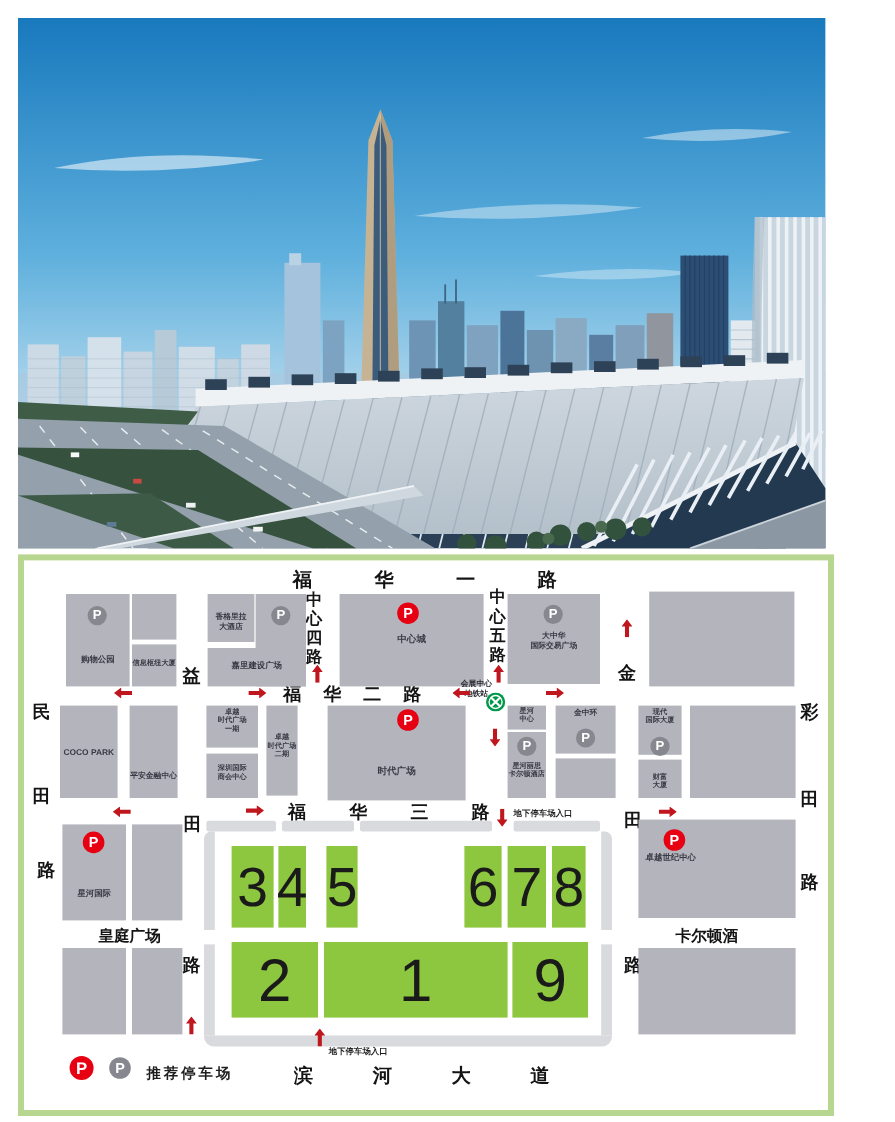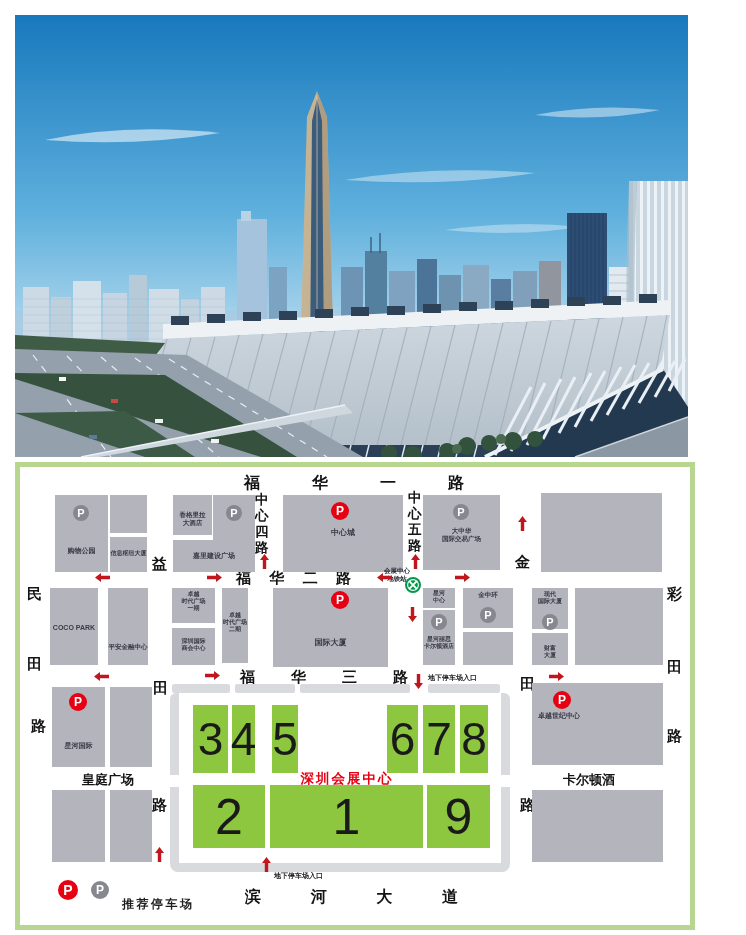--- a/index.html
+++ b/index.html
@@ -296,21 +296,21 @@
     <span class="blk-label f6" style="top:10px;">深圳国际
 商会中心</span>
   </div>
   <div class="blk" style="left:202px;top:121px;width:26px;height:75px;">
     <span class="blk-label f6" style="top:24px;">卓越
 时代广场
 二期</span>
   </div>
   <div class="blk" style="left:253px;top:121px;width:115px;height:79px;">
     <span class="pico r md" style="left:58px;top:3px;">P</span>
-    <span class="blk-label f8" style="top:50px;">国际大厦</span>
+    <span class="blk-label f8" style="top:50px;">时代广场</span>
   </div>
   <div class="blk" style="left:403px;top:121px;width:32px;height:20px;">
     <span class="blk-label f6" style="top:2px;">星河
 中心</span>
   </div>
   <div class="blk" style="left:403px;top:143px;width:32px;height:55px;">
     <span class="pico" style="left:8px;top:4px;">P</span>
     <span class="blk-label f6" style="top:26px;">星河丽思
 卡尔顿酒店</span>
   </div>
@@ -364,21 +364,20 @@
       </div>
   <div class="hall" style="left:367px;top:238px;width:31px;height:68px;">
         <span>6</span>
       </div>
   <div class="hall" style="left:403px;top:238px;width:32px;height:68px;">
         <span>7</span>
       </div>
   <div class="hall" style="left:440px;top:238px;width:28px;height:68px;">
         <span>8</span>
       </div>
-  <div class="title" style="left:247px;top:303px;width:160px;">深圳会展中心</div>
   <div class="hall big" style="left:173px;top:318px;width:72px;height:63px;">
         <span>2</span>
       </div>
   <div class="hall big" style="left:250px;top:318px;width:153px;height:63px;">
         <span>1</span>
       </div>
   <div class="hall big" style="left:407px;top:318px;width:63px;height:63px;">
         <span>9</span>
       </div>
 
@@ -423,16 +422,16 @@
       </svg>
   <svg class="arw" style="left:242px;top:390px;" width="9" height="15" viewBox="0 0 9 15">
         <path d="M4.5 0 L9 6 H6.2 V15 H2.8 V6 H0 Z" fill="#c0161d"></path>
       </svg>
 
   <span class="ent" style="left:408px;top:206px;">地下停车场入口</span>
   <span class="ent" style="left:254px;top:404px;">地下停车场入口</span>
 
   <span class="pico r lg" style="left:38px;top:413px;">P</span>
   <span class="pico md" style="left:71px;top:414px;">P</span>
-  <span class="legend-label" style="left:102px;top:429px;">推荐停车场</span>
+  <span class="legend-label" style="left:102px;top:419px;">推荐停车场</span>
 
 </div>
 </div>
 
 </body></html>

